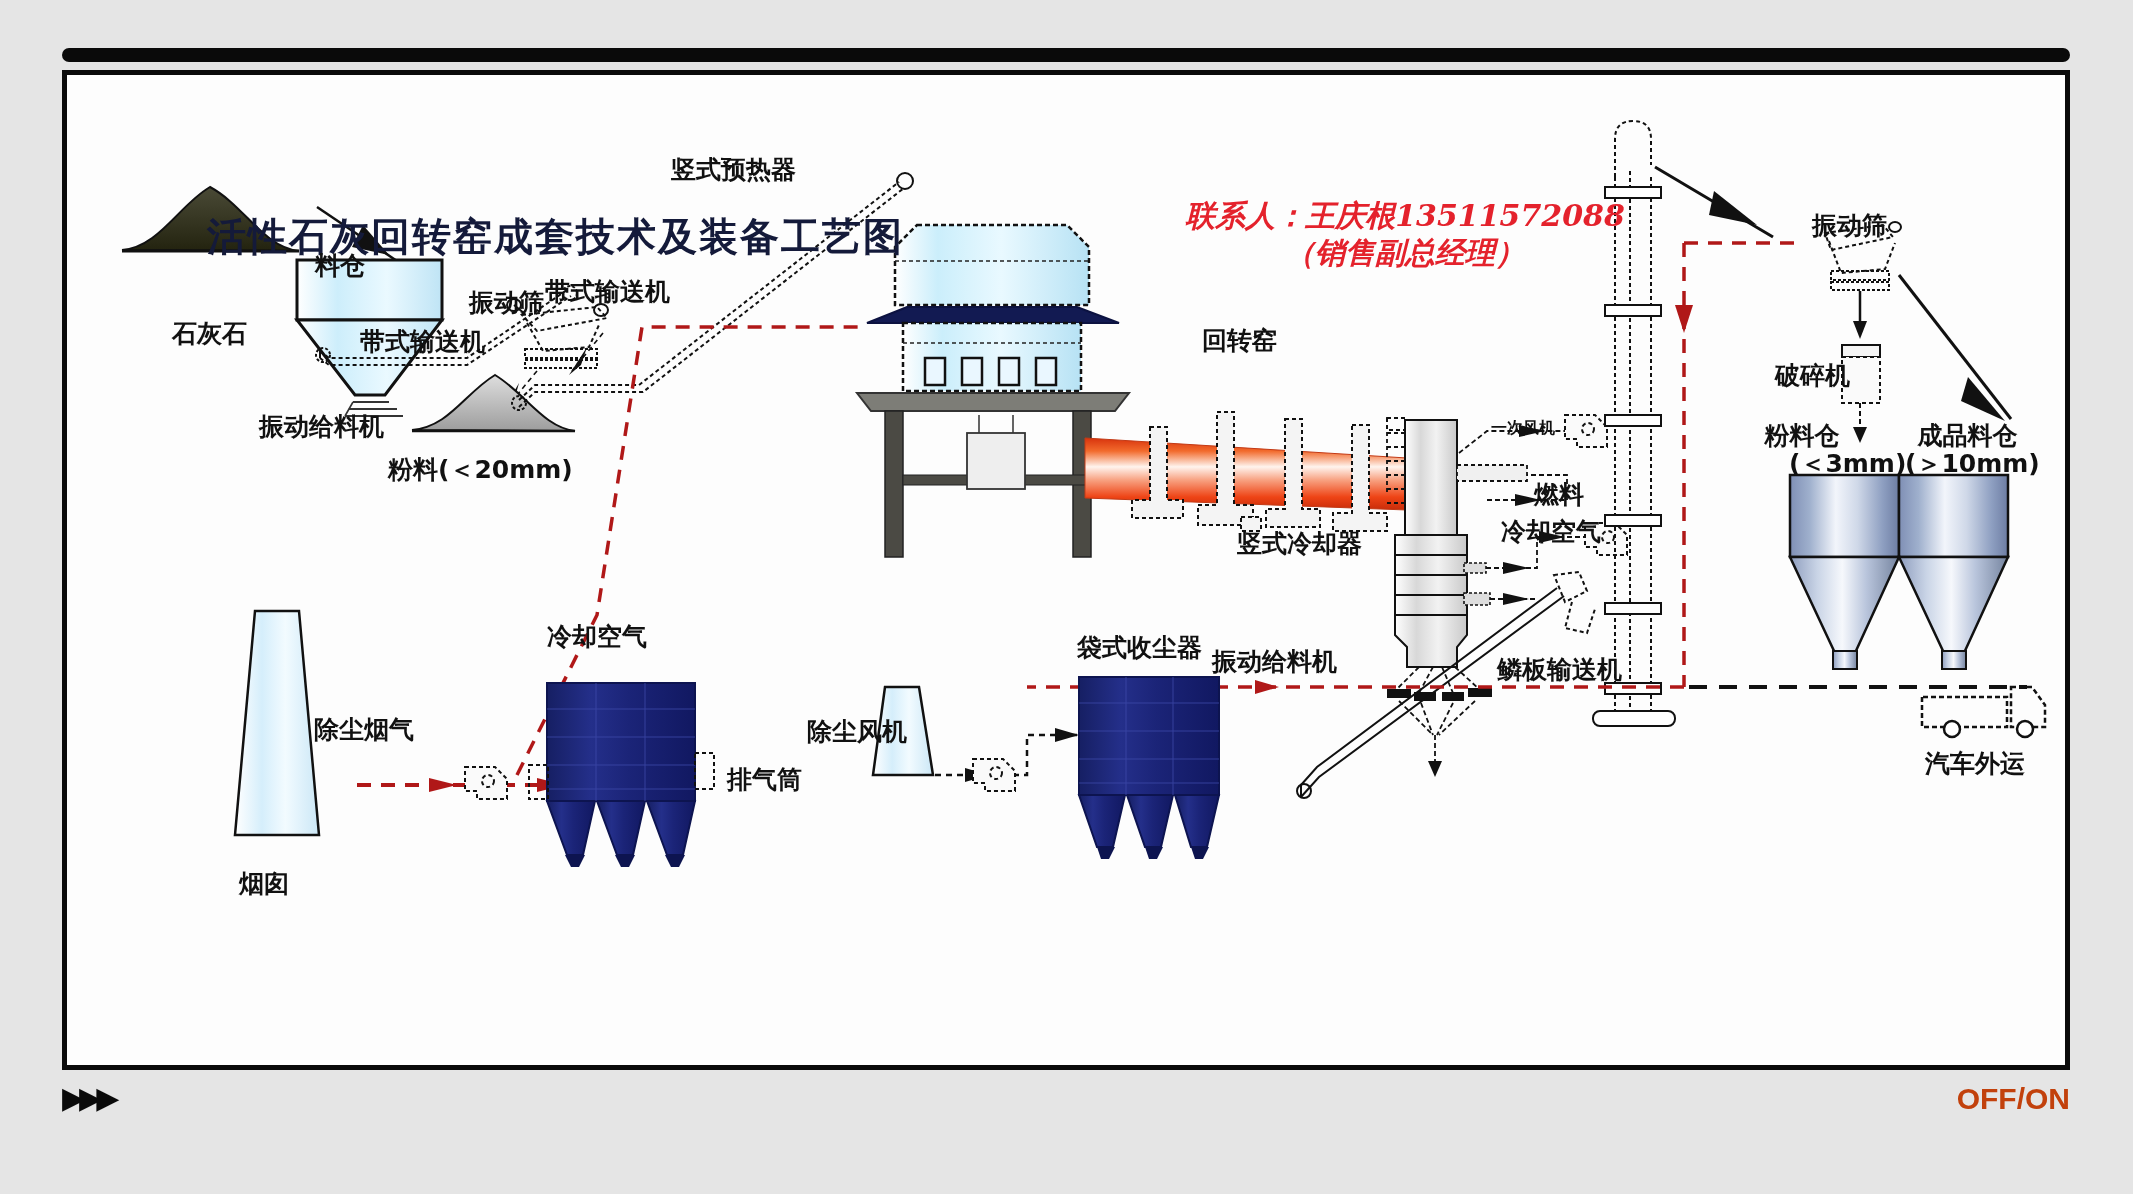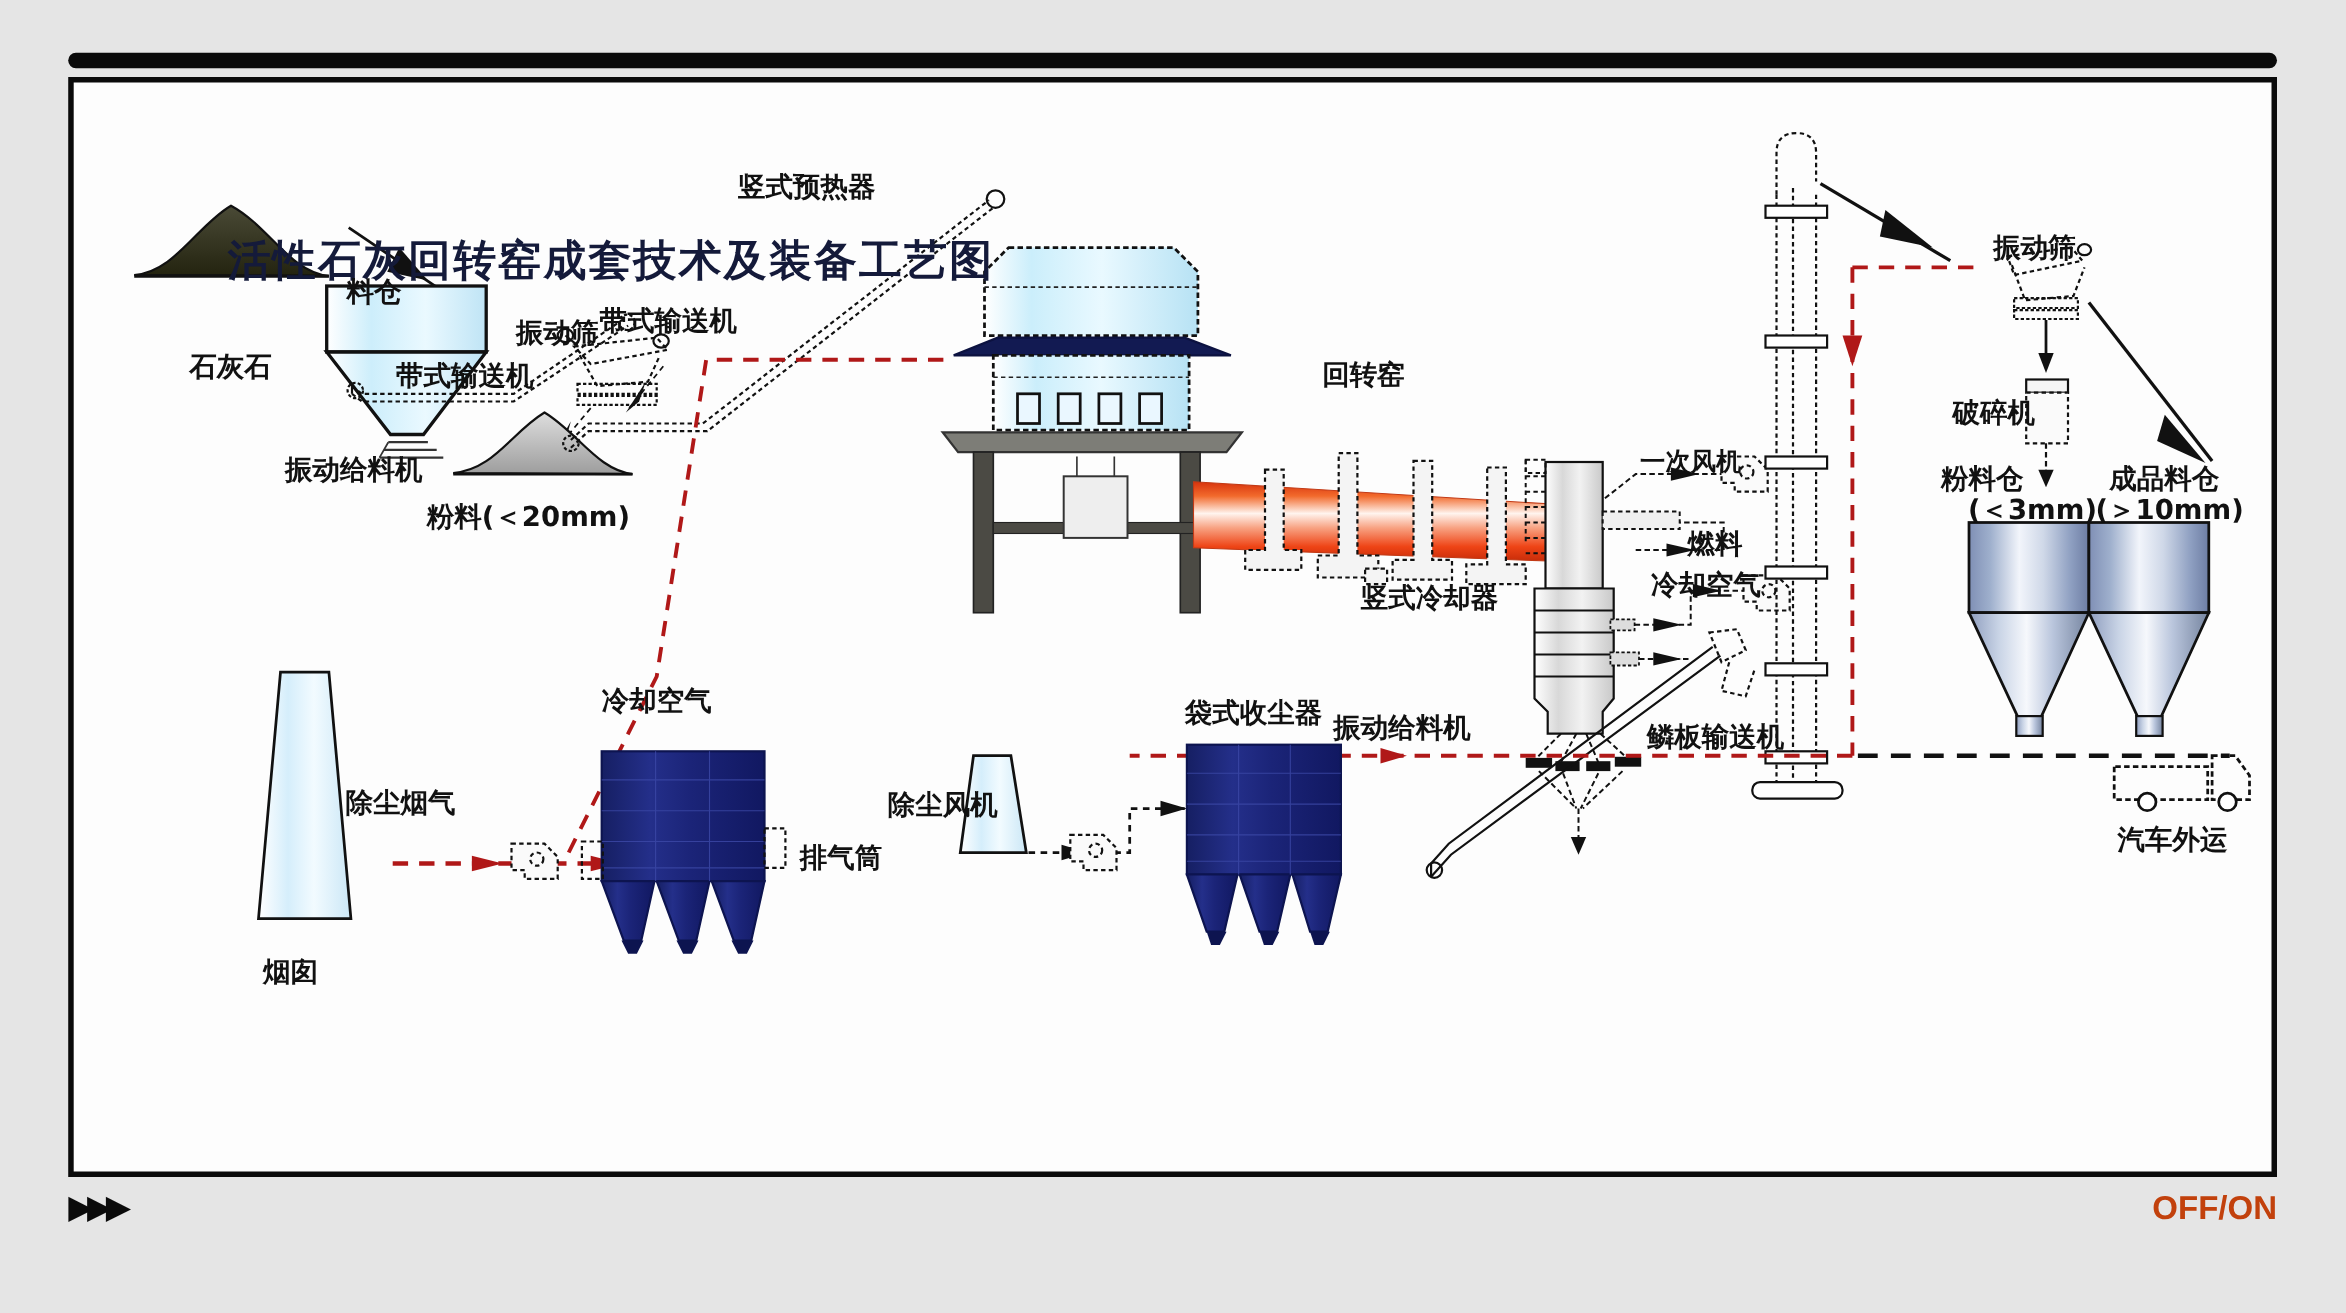--- a/index.html
+++ b/index.html
@@ -374,32 +374,36 @@
           <path d="M1078,772 L1096,772 L1090,784 L1082,784 Z"></path>
           <path d="M1124,772 L1142,772 L1136,784 L1128,784 Z"></path>
         </g>
       </g>
       <path d="M1188,605 L1212,612 L1188,619 Z" fill="#b01818"></path>
 
     </svg>
 
     <div class="title">活性石灰回转窑成套技术及装备工艺图</div>
 
+    <div class="contact">
+      <div>联系人：王庆根13511572088</div>
+      <div>（销售副总经理）</div>
+    </div>
 
     <div class="lbl" style="left:105px;top:242px;font-size:25px;">石灰石</div>
     <div class="lbl" style="left:248px;top:174px;font-size:25px;">料仓</div>
     <div class="lbl" style="left:293px;top:250px;font-size:25px;">带式输送机</div>
     <div class="lbl" style="left:192px;top:335px;font-size:25px;">振动给料机</div>
     <div class="lbl" style="left:402px;top:211px;font-size:25px;">振动筛</div>
     <div class="lbl" style="left:321px;top:378px;font-size:25px;">粉料(＜20mm)</div>
     <div class="lbl" style="left:478px;top:200px;font-size:25px;">带式输送机</div>
     <div class="lbl" style="left:604px;top:78px;font-size:25px;">竖式预热器</div>
 
     <div class="lbl" style="left:1135px;top:249px;font-size:25px;">回转窑</div>
-    <div class="lbl" style="left:1424px;top:329px;font-size:23px;">一次风机</div>
+    <div class="lbl" style="left:1424px;top:343px;font-size:16px;">一次风机</div>
     <div class="lbl" style="left:1467px;top:403px;font-size:25px;">燃料</div>
     <div class="lbl" style="left:1434px;top:440px;font-size:25px;">冷却空气</div>
     <div class="lbl" style="left:1170px;top:452px;font-size:25px;">竖式冷却器</div>
     <div class="lbl" style="left:1145px;top:570px;font-size:25px;">振动给料机</div>
     <div class="lbl" style="left:1430px;top:578px;font-size:25px;">鳞板输送机</div>
 
     <div class="lbl" style="left:1745px;top:134px;font-size:25px;">振动筛</div>
     <div class="lbl" style="left:1708px;top:284px;font-size:25px;">破碎机</div>
     <div class="lbl" style="left:1680px;top:344px;font-size:25px;text-align:center;width:110px;">粉料仓</div>
     <div class="lbl" style="left:1722px;top:372px;font-size:25px;text-align:center;width:110px;">(＜3mm)</div>

